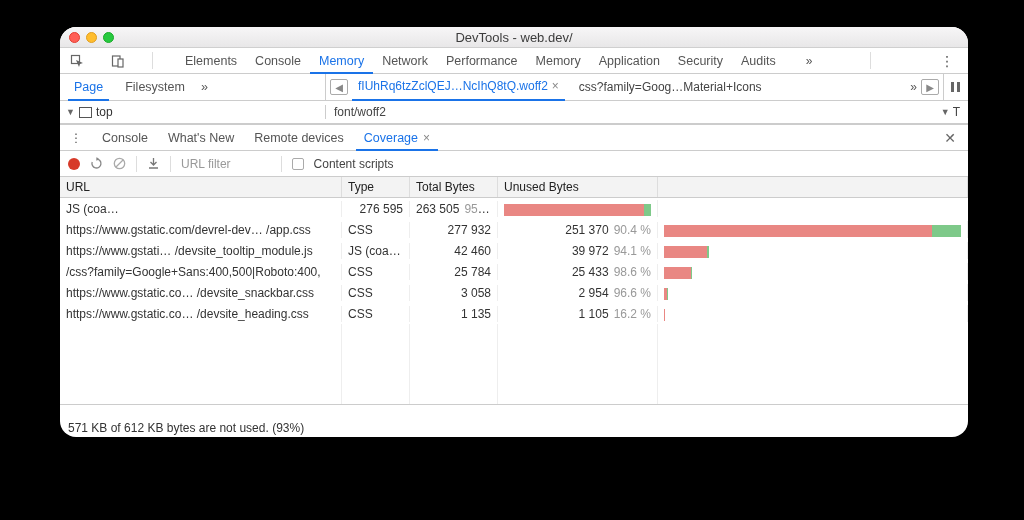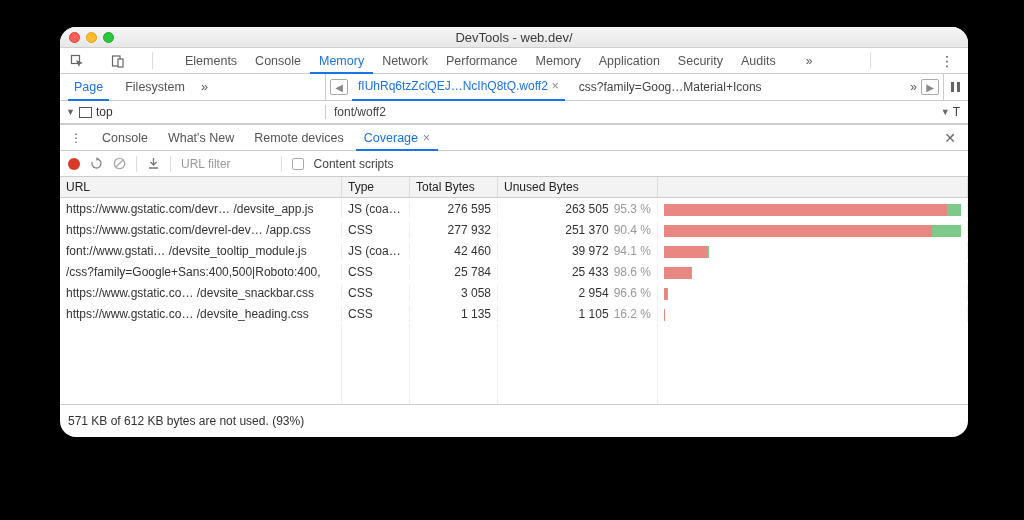--- a/index.html
+++ b/index.html
@@ -59,21 +59,21 @@
   .ghead { height:21px; border-bottom:1px solid #ccc; background:#f3f3f3; }
   .ghead > div { padding:3px 6px; border-right:1px solid #ddd; color:#222; font-weight:400; }
   .grow { height:21px; align-items:center; }
   .grow:nth-child(even){ }
   .grow > div { padding:1px 6px; border-right:1px solid #eee; white-space:nowrap; overflow:hidden; text-overflow:ellipsis; }
   .num { text-align:right; font-variant-numeric: tabular-nums; }
   .pct { color:#999; margin-left:5px; }
   .bar-wrap { position:relative; height:12px; width:100%; }
   .bar-red { position:absolute; left:0; top:0; bottom:0; background:#e98783; }
   .bar-green { position:absolute; top:0; bottom:0; background:#7ec989; }
-  .statusbar { height:22px; border-top:1px solid #ccc; display:flex; align-items:center; padding:16px 8px; color:#333; font-size:12px; }
+  .statusbar { height:22px; border-top:1px solid #ccc; display:flex; align-items:flex-start; padding:16px 8px; color:#333; font-size:12px; }
   svg { display:block; }
 </style>
 </head>
 <body>
 
 <div class="stage">
   <div class="window">
 
     <div class="titlebar">
       <div class="tlights">
@@ -212,21 +212,20 @@
     <div class="grid">
       <div class="ghead">
         <div>URL</div>
         <div>Type</div>
         <div>Total Bytes</div>
         <div>Unused Bytes</div>
         <div></div>
       </div>
       <div id="gridrows">
           <div class="grow">
-            <div>https://www.gstatic.com/devr… /devsite_app.js</div>
             <div>JS (coa…</div>
             <div class="num">276 595</div>
             <div class="num">263 505<span class="pct">95.3 %</span></div>
             <div style="padding-top: 4px;">
               <div class="bar-wrap">
                 <div class="bar-red" style="width: 95.3%;"></div>
                 <div class="bar-green" style="left: 95.3%; width: 4.7%;"></div>
               </div>
             </div>
           </div>
@@ -236,21 +235,21 @@
             <div class="num">277 932</div>
             <div class="num">251 370<span class="pct">90.4 %</span></div>
             <div style="padding-top: 4px;">
               <div class="bar-wrap">
                 <div class="bar-red" style="width: 90.4%;"></div>
                 <div class="bar-green" style="left: 90.4%; width: 9.6%;"></div>
               </div>
             </div>
           </div>
           <div class="grow">
-            <div>font://www.gstati… /devsite_tooltip_module.js</div>
+            <div>https://www.gstati… /devsite_tooltip_module.js</div>
             <div>JS (coa…</div>
             <div class="num">42 460</div>
             <div class="num">39 972<span class="pct">94.1 %</span></div>
             <div style="padding-top: 4px;">
               <div class="bar-wrap">
                 <div class="bar-red" style="width: 14.4%;"></div>
                 <div class="bar-green" style="left: 14.4%; width: 0.9%;"></div>
               </div>
             </div>
           </div>

